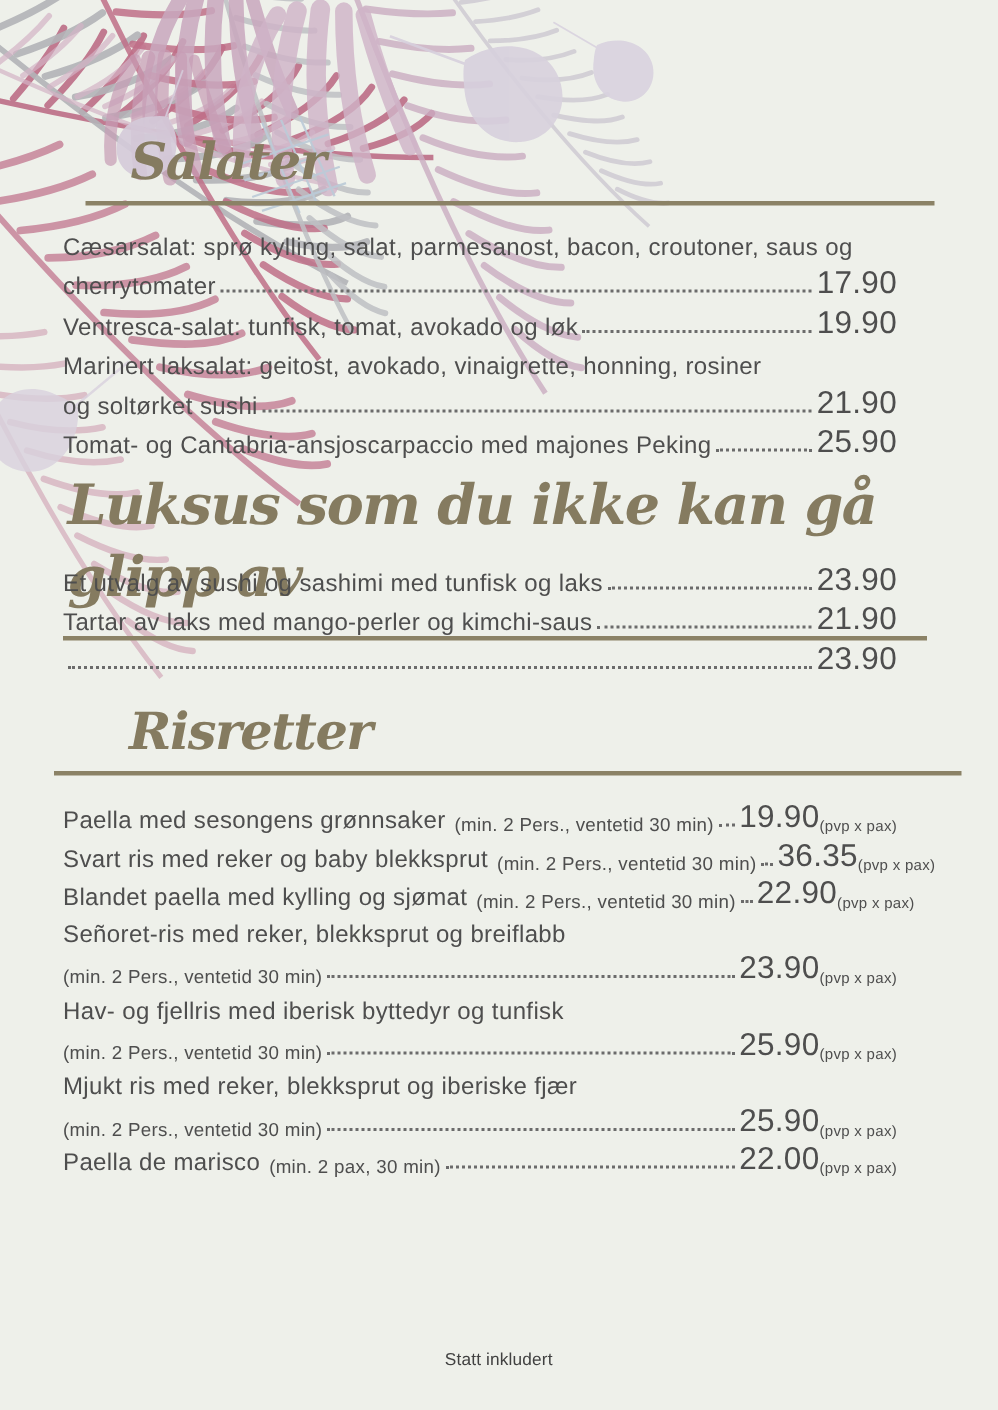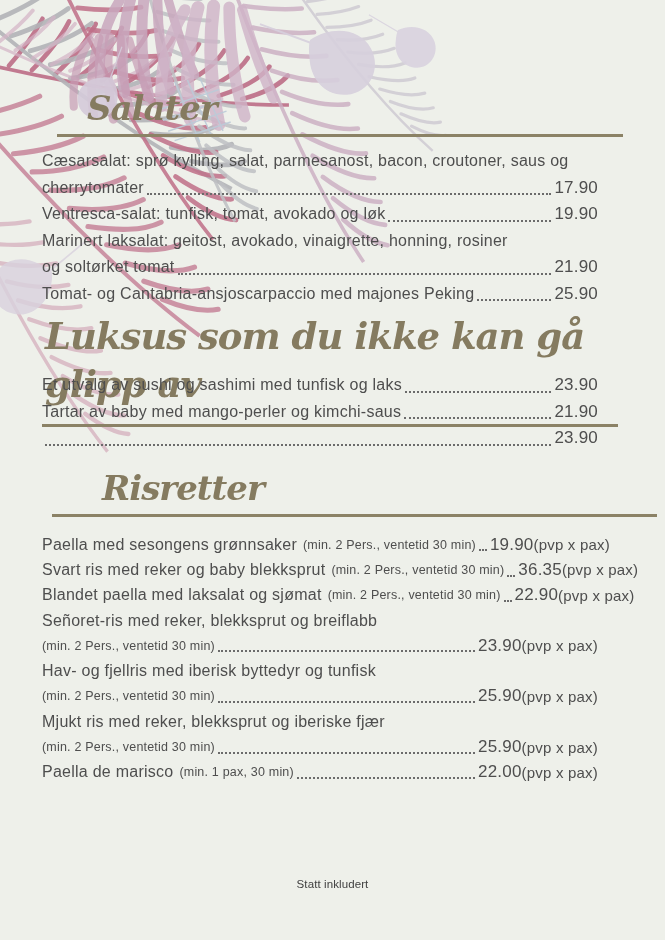--- a/index.html
+++ b/index.html
@@ -18,43 +18,43 @@
     font-family:"DejaVu Serif",serif;
     font-style:italic;
     font-weight:700;
     color:#857b60;
     border-bottom:3px solid #8b8266;
     letter-spacing:-1px;
     line-height:1.3;
   }
   .h-salater{position:absolute;top:86px;left:57px;width:536px;font-size:34px;padding:0 0 4px 30px;}
   .h-luksus{position:absolute;top:312px;left:42px;width:573px;font-size:37px;padding:0 0 16px 3px;}
-  .h-ris{position:absolute;top:466px;left:52px;width:555px;font-size:34px;padding:0 0 4px 50px;}
+  .h-ris{position:absolute;top:466px;left:36px;width:555px;font-size:34px;padding:0 0 4px 50px;}
 
   .items{position:absolute;color:#4e4e4e;}
   .items-salater{top:148px;left:42px;right:67px;}
   .items-luksus{top:372px;left:42px;right:67px;}
   .items-ris{top:532px;left:42px;right:67px;}
 
-  .row{display:flex;align-items:center;height:26.5px;white-space:nowrap;}
+  .row{display:flex;align-items:flex-end;height:26.5px;white-space:nowrap;}
   .items-ris .row{height:25.3px;}
   .txt{font-size:16px;letter-spacing:.25px;}
   .note{font-size:12.5px;letter-spacing:.2px;margin-left:6px;}
   .dots{
     flex:1 1 auto;
     align-self:flex-end;
     margin:0 3px 6px 3px;
     border-bottom:2px dotted #6b6b6b;
     min-width:8px;
   }
-  .price{font-size:17px;letter-spacing:.2px;}
-  .pricenote{font-size:15px;letter-spacing:.2px;}
+  .price{font-size:21px;letter-spacing:.2px;}
+  .pricenote{font-size:10px;letter-spacing:.2px;}
 
   .footer{
-    position:absolute;top:877px;left:0;right:0;
+    position:absolute;top:900px;left:0;right:0;
     text-align:center;color:#414141;
     font-size:11.5px;line-height:14px;letter-spacing:.1px;
   }
 </style>
 </head>
 <body>
 
 <div class="menu">
 
   <svg class="decor" width="665" height="460" viewBox="0 0 665 460">
@@ -134,41 +134,41 @@
       </div>
       <div class="row">
         <span class="txt">Ventresca-salat: tunfisk, tomat, avokado og løk</span>
         <span class="dots"></span>
         <span class="price">19.90</span>
       </div>
       <div class="row">
         <span class="txt">Marinert laksalat: geitost, avokado, vinaigrette, honning, rosiner</span>
       </div>
       <div class="row">
-        <span class="txt">og soltørket tomat</span>
+        <span class="txt">og soltørket sushi</span>
         <span class="dots"></span>
         <span class="price">21.90</span>
       </div>
       <div class="row">
         <span class="txt">Tomat- og Cantabria-ansjoscarpaccio med majones Peking</span>
         <span class="dots"></span>
         <span class="price">25.90</span>
       </div>
     </div>
 
     <h2 class="heading h-luksus">Luksus som du ikke kan gå glipp av</h2>
 
     <div class="items items-luksus">
       <div class="row">
         <span class="txt">Et utvalg av sushi og sashimi med tunfisk og laks</span>
         <span class="dots"></span>
         <span class="price">23.90</span>
       </div>
       <div class="row">
-        <span class="txt">Tartar av baby med mango-perler og kimchi-saus</span>
+        <span class="txt">Tartar av laks med mango-perler og kimchi-saus</span>
         <span class="dots"></span>
         <span class="price">21.90</span>
       </div>
       <div class="row">
         <span class="dots"></span>
         <span class="price">23.90</span>
       </div>
     </div>
 
     <h2 class="heading h-ris">Risretter</h2>
@@ -182,21 +182,21 @@
         <span class="pricenote">(pvp x pax)</span>
       </div>
       <div class="row">
         <span class="txt">Svart ris med reker og baby blekksprut</span>
         <span class="note">(min. 2 Pers., ventetid 30 min)</span>
         <span class="dots"></span>
         <span class="price">36.35</span>
         <span class="pricenote">(pvp x pax)</span>
       </div>
       <div class="row">
-        <span class="txt">Blandet paella med laksalat og sjømat</span>
+        <span class="txt">Blandet paella med kylling og sjømat</span>
         <span class="note">(min. 2 Pers., ventetid 30 min)</span>
         <span class="dots"></span>
         <span class="price">22.90</span>
         <span class="pricenote">(pvp x pax)</span>
       </div>
       <div class="row">
         <span class="txt">Señoret-ris med reker, blekksprut og breiflabb</span>
       </div>
       <div class="row">
         <span class="note" style="margin-left:0">(min. 2 Pers., ventetid 30 min)</span>
@@ -217,21 +217,21 @@
         <span class="txt">Mjukt ris med reker, blekksprut og iberiske fjær</span>
       </div>
       <div class="row">
         <span class="note" style="margin-left:0">(min. 2 Pers., ventetid 30 min)</span>
         <span class="dots"></span>
         <span class="price">25.90</span>
         <span class="pricenote">(pvp x pax)</span>
       </div>
       <div class="row">
         <span class="txt">Paella de marisco</span>
-        <span class="note">(min. 1 pax, 30 min)</span>
+        <span class="note">(min. 2 pax, 30 min)</span>
         <span class="dots"></span>
         <span class="price">22.00</span>
         <span class="pricenote">(pvp x pax)</span>
       </div>
     </div>
 
     <div class="footer">
       <div>Statt inkludert</div>
     </div>
 

